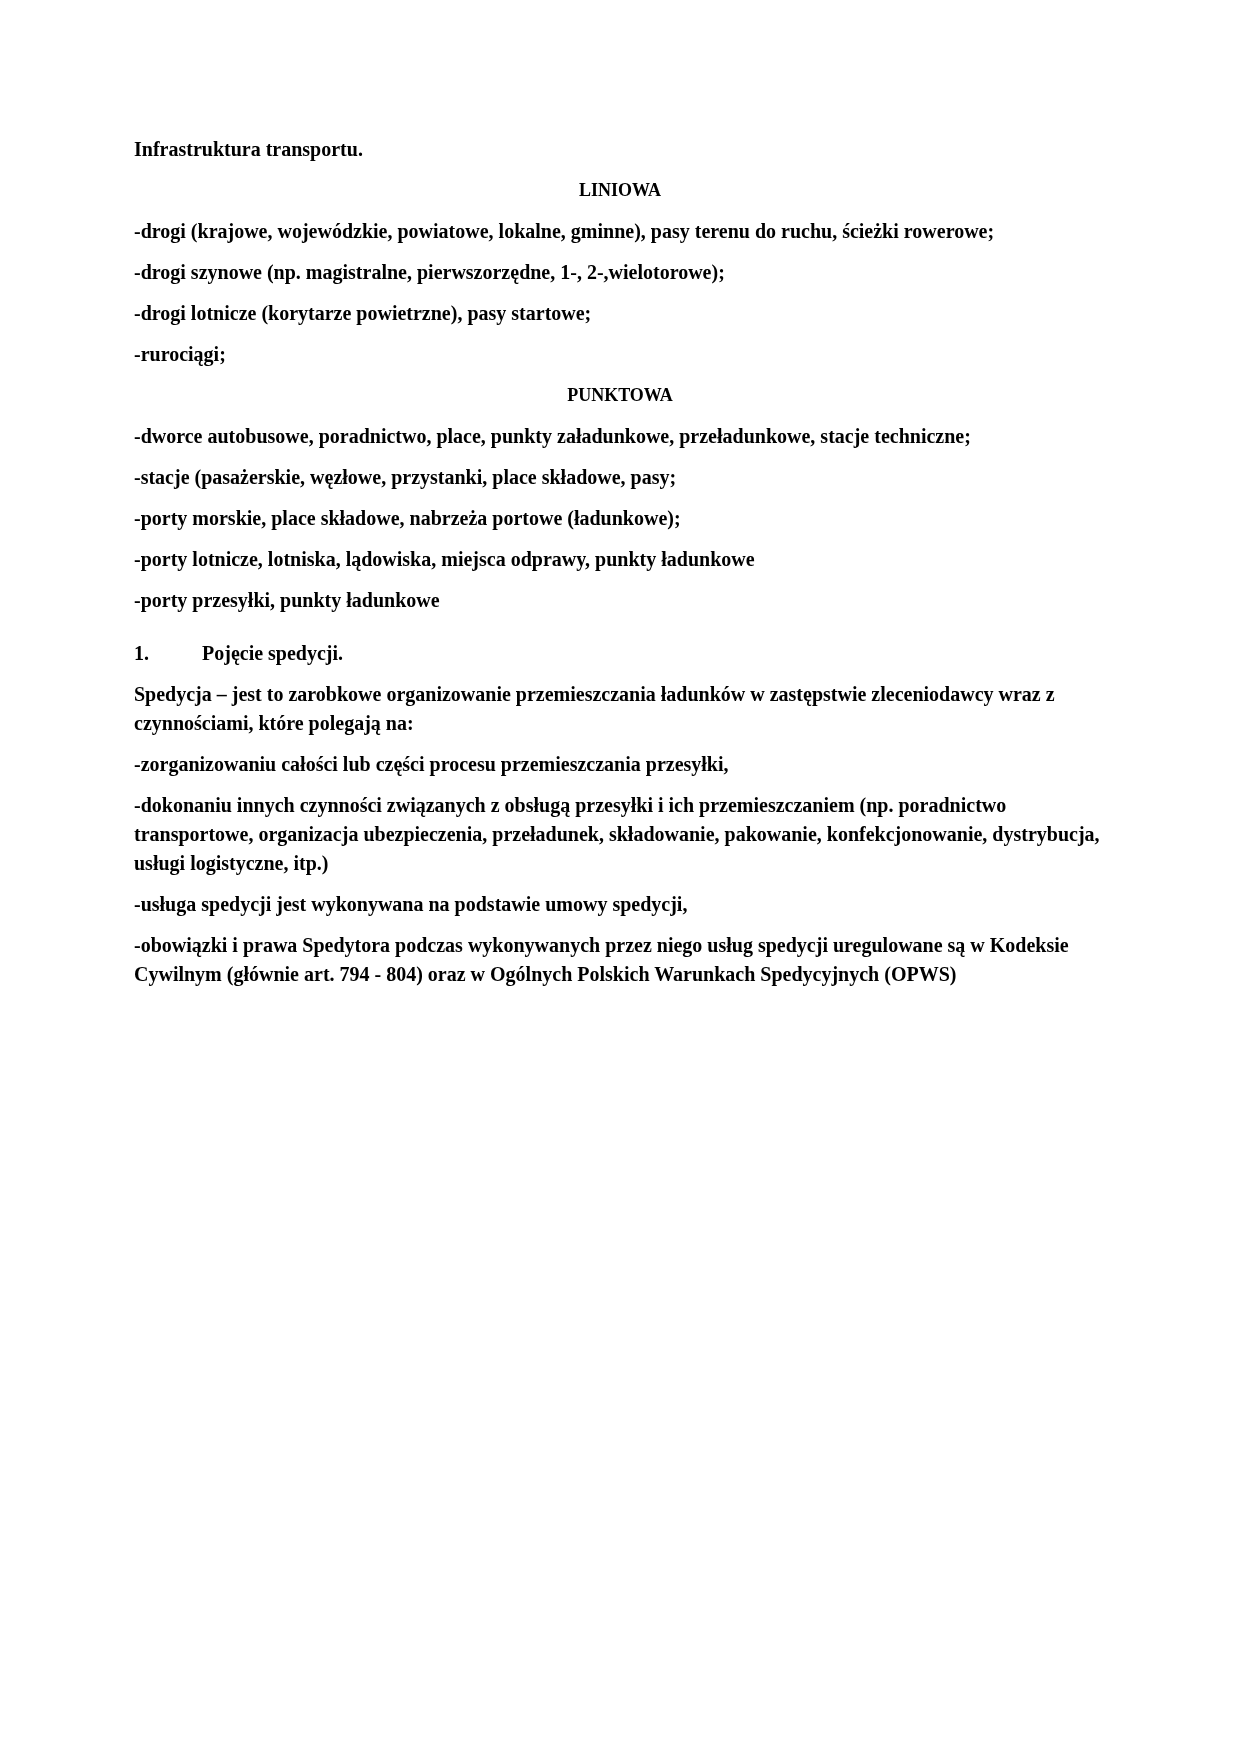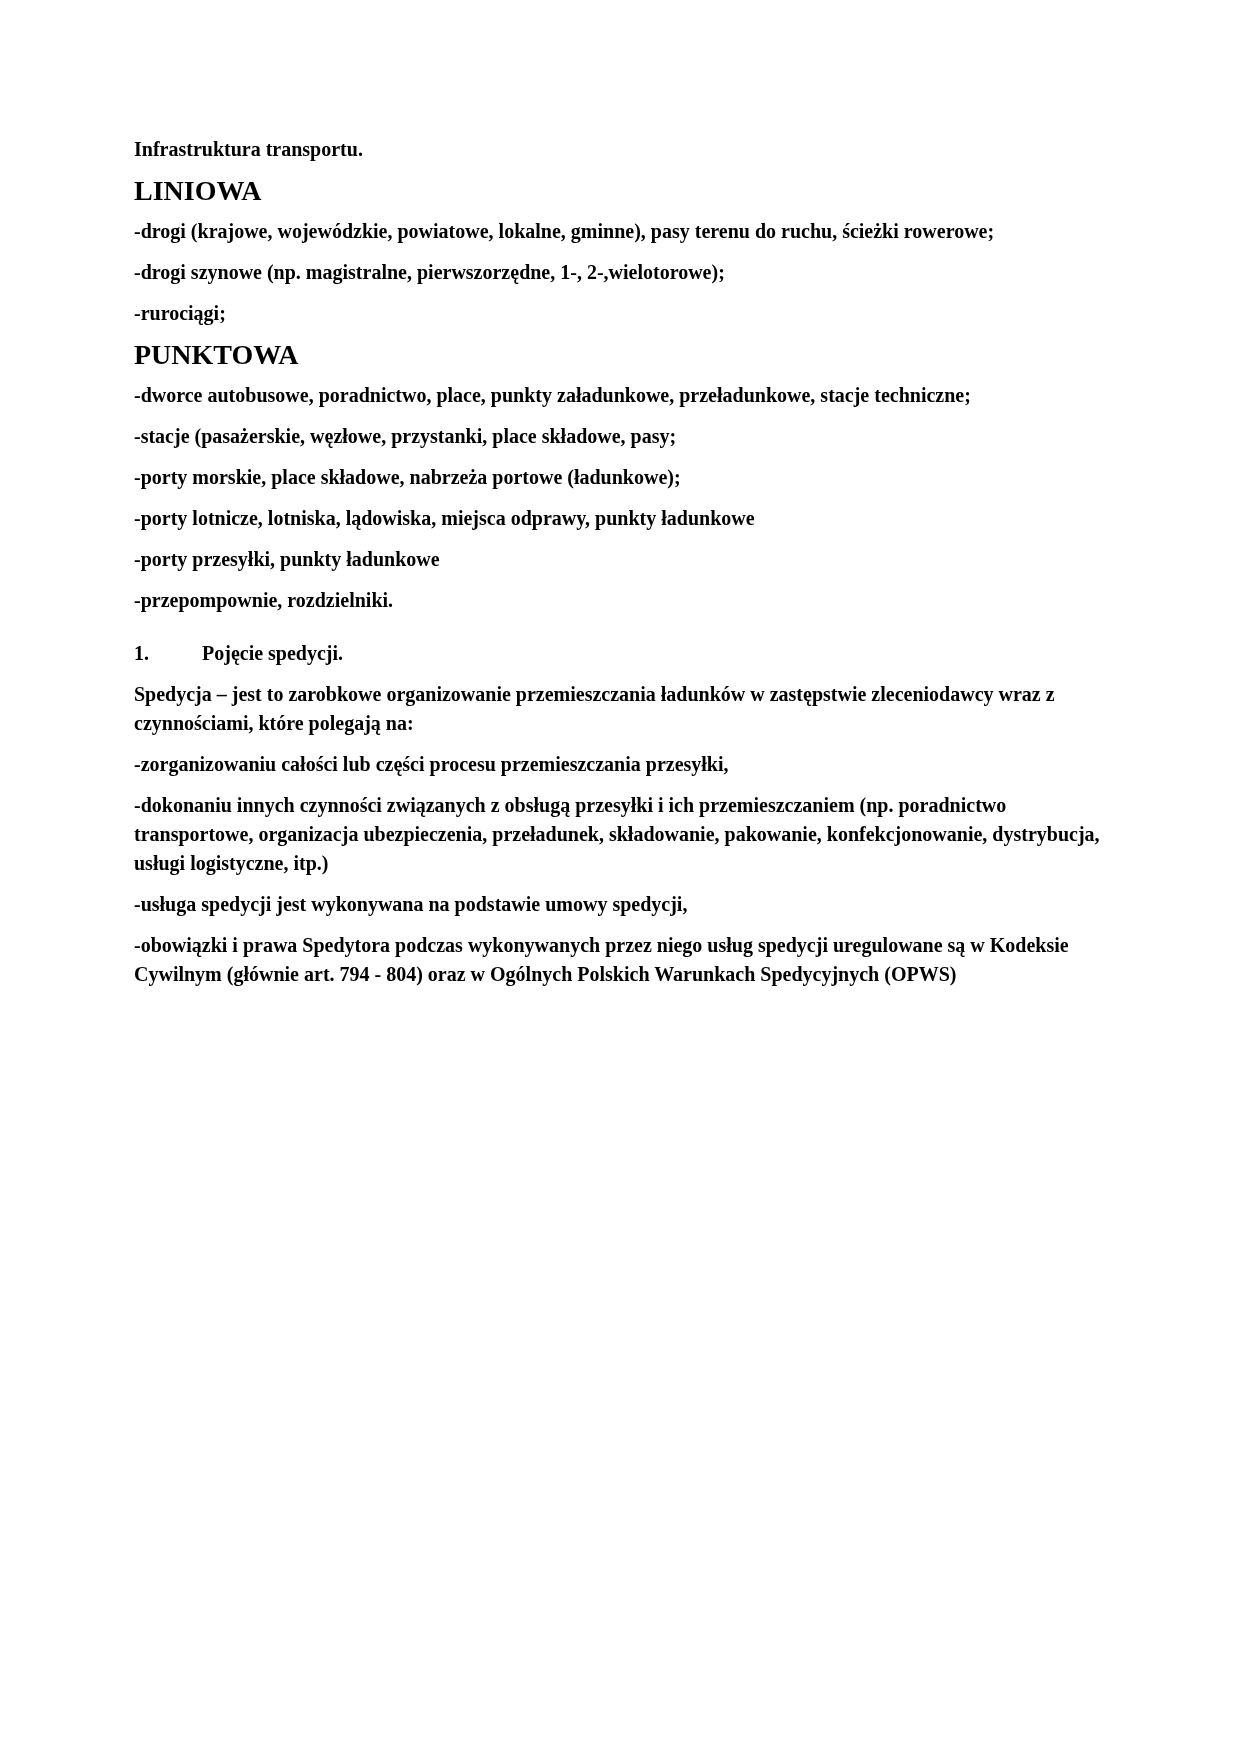--- a/index.html
+++ b/index.html
@@ -22,51 +22,52 @@
     margin-top: 7px;
   }
   .page p {
     margin: 0 0 12px 0;
     white-space: pre-wrap;
   }
   .doc-title {
     font-size: 20px;
   }
   .section-heading {
-    font-size: 28px;
+    font-size: 18px;
+    text-align: center;
   }
   .numbered-heading {
     margin-top: 24px !important;
   }
   .numbered-heading .num {
     display: inline-block;
     width: 68px;
   }
 </style>
 </head>
 <body>
 
 <div class="page">
 
   <p class="doc-title">Infrastruktura transportu.</p>
 
   <p class="section-heading">LINIOWA</p>
 
   <p class="para">-drogi (krajowe, wojewódzkie, powiatowe, lokalne, gminne), pasy terenu do ruchu, ścieżki rowerowe;</p>
   <p class="para">-drogi szynowe (np. magistralne, pierwszorzędne, 1-, 2-,wielotorowe);</p>
+  <p class="para">-drogi lotnicze (korytarze powietrzne), pasy startowe;</p>
   <p class="para">-rurociągi;</p>
 
   <p class="section-heading">PUNKTOWA</p>
 
   <p class="para">-dworce autobusowe, poradnictwo, place, punkty załadunkowe, przeładunkowe, stacje techniczne;</p>
   <p class="para">-stacje (pasażerskie, węzłowe, przystanki, place składowe, pasy;</p>
   <p class="para">-porty morskie, place składowe, nabrzeża portowe (ładunkowe);</p>
   <p class="para">-porty lotnicze, lotniska, lądowiska, miejsca odprawy, punkty ładunkowe</p>
   <p class="para">-porty przesyłki, punkty ładunkowe</p>
-  <p class="para">-przepompownie, rozdzielniki.</p>
 
   <p class="numbered-heading"><span class="num">1.</span><span>Pojęcie spedycji.</span></p>
 
   <p class="para">Spedycja – jest to zarobkowe organizowanie przemieszczania ładunków w zastępstwie zleceniodawcy wraz z czynnościami, które polegają na:</p>
   <p class="para">-zorganizowaniu całości lub części procesu przemieszczania przesyłki,</p>
   <p class="para">-dokonaniu innych czynności związanych z obsługą przesyłki i ich przemieszczaniem (np. poradnictwo transportowe, organizacja ubezpieczenia, przeładunek, składowanie, pakowanie, konfekcjonowanie, dystrybucja, usługi logistyczne, itp.)</p>
   <p class="para">-usługa spedycji jest wykonywana na podstawie umowy spedycji,</p>
   <p class="para">-obowiązki i prawa Spedytora podczas wykonywanych przez niego usług spedycji uregulowane są w Kodeksie Cywilnym (głównie art. 794 - 804) oraz w Ogólnych Polskich Warunkach Spedycyjnych (OPWS)</p>
 
 </div>

